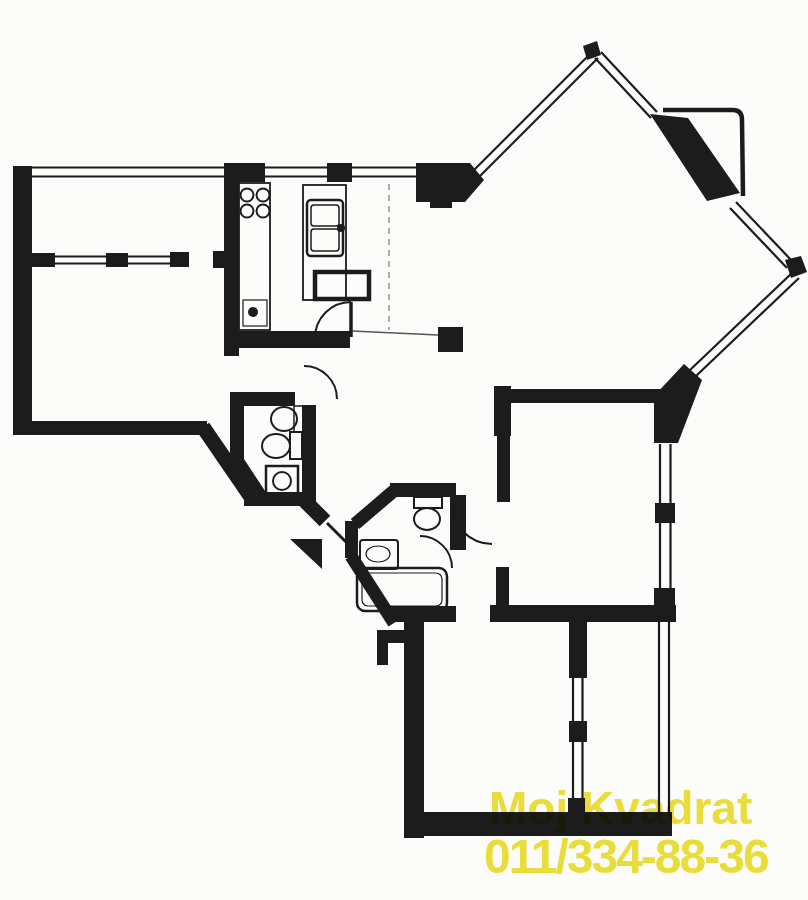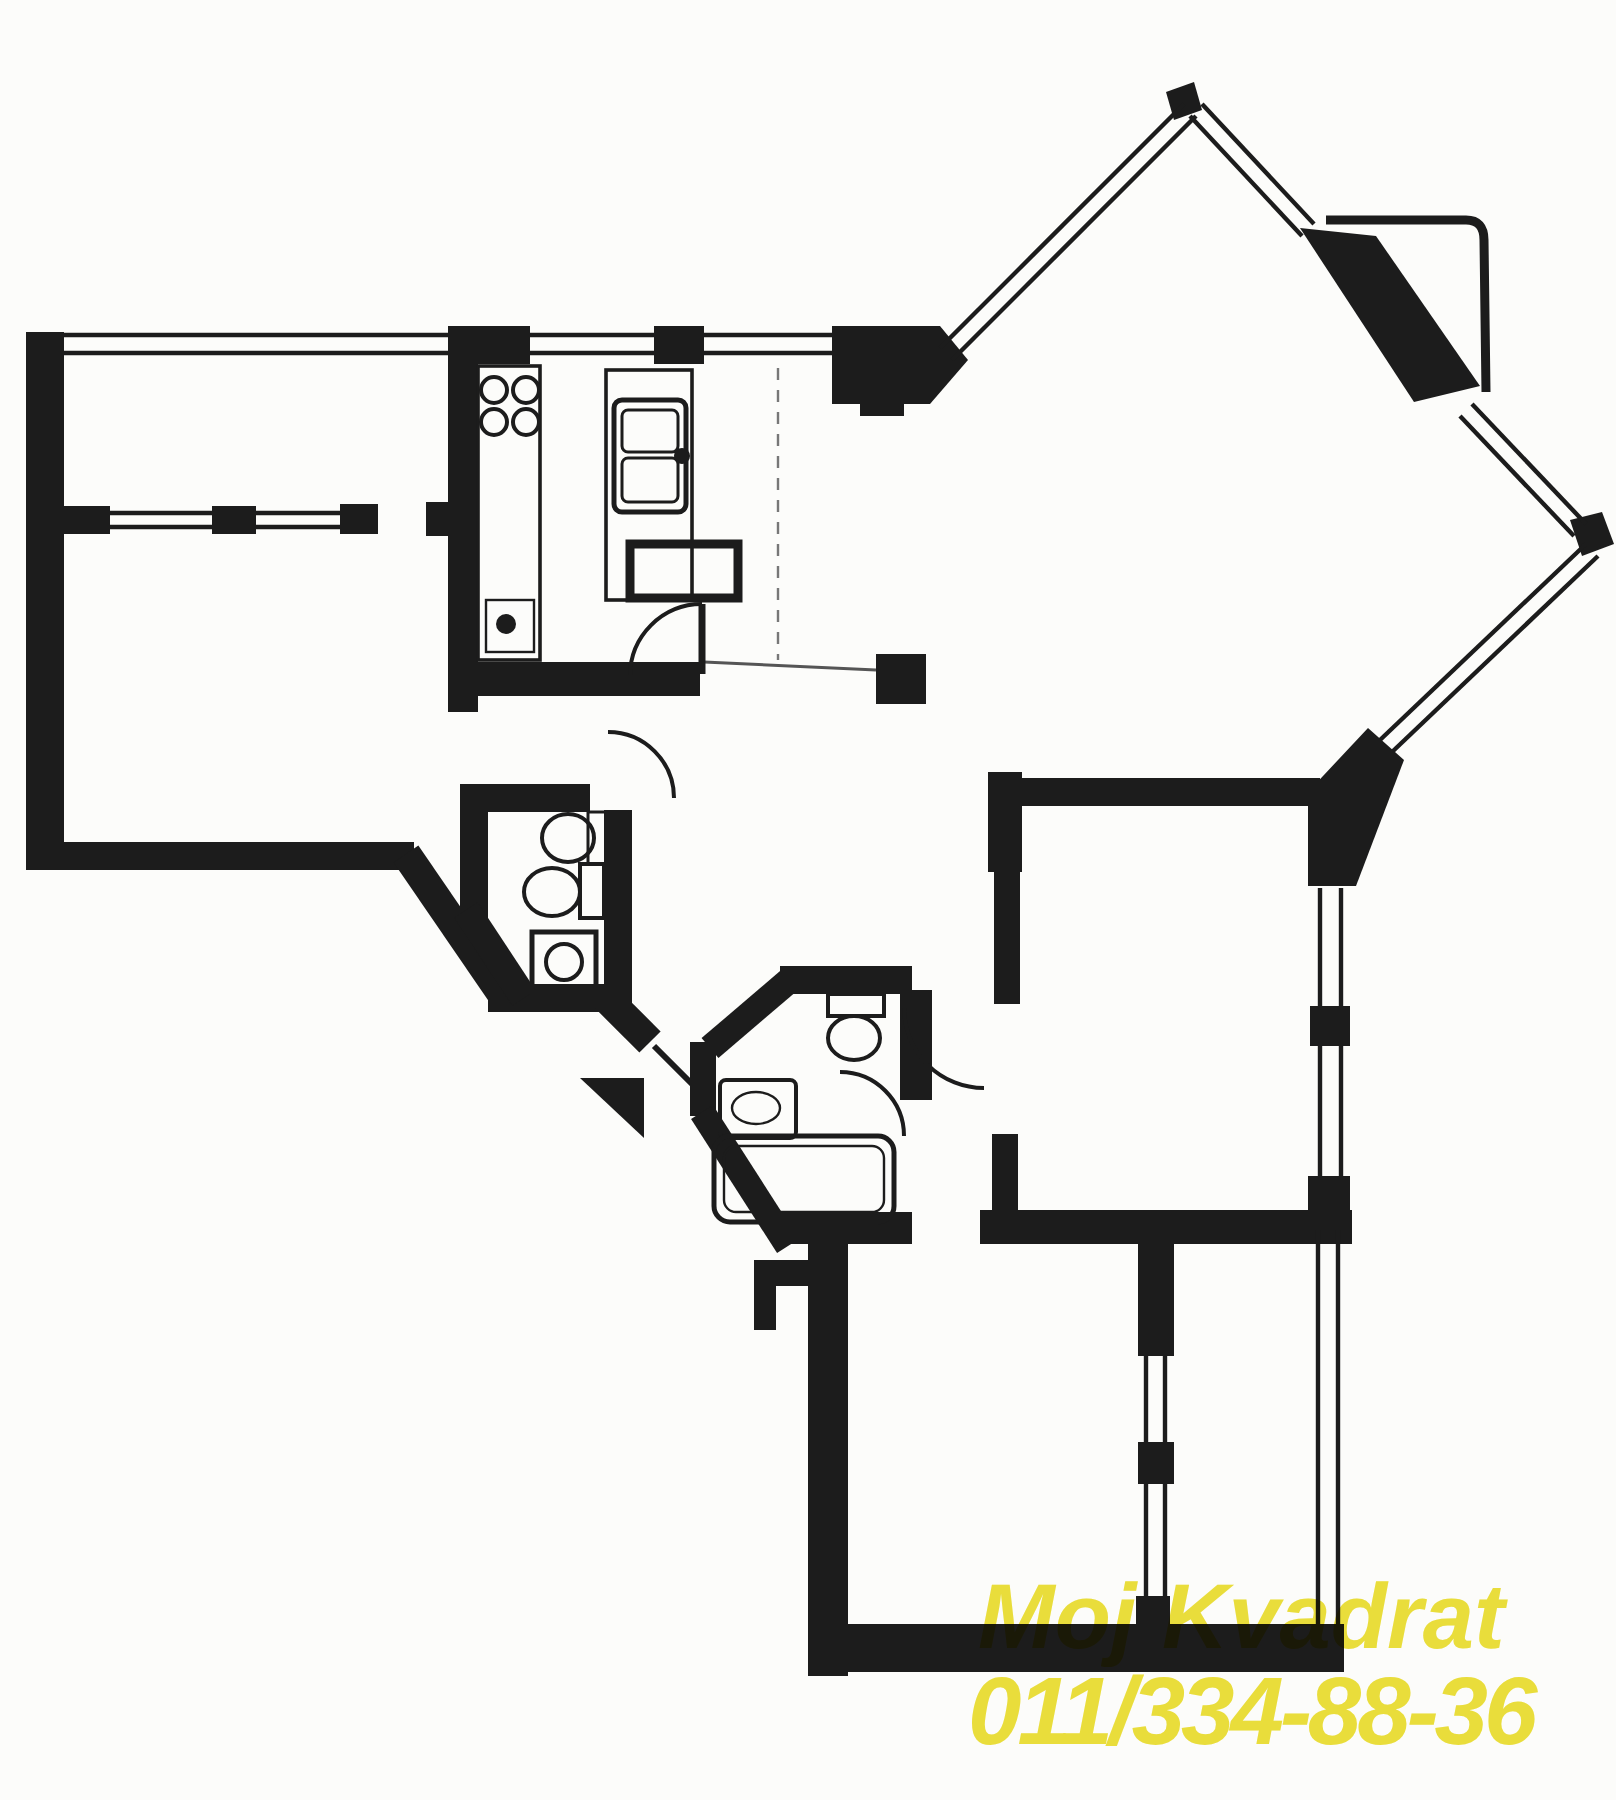--- a/index.html
+++ b/index.html
@@ -8,21 +8,20 @@
     width:808px;height:900px;
     background:#fcfcfa;
     overflow:hidden;
     font-family:"Liberation Sans", sans-serif;
   }
   svg{position:absolute;left:0;top:0;}
   .wm{
     position:absolute;
     left:0;top:0;width:656px;height:900px;
     pointer-events:none;
-    font-style:italic;
   }
   .wm .l1,.wm .l2{
     position:absolute;
     font-weight:bold;
     color:#ece03c;
     mix-blend-mode:multiply;
     white-space:nowrap;
     line-height:1;
   }
   .wm .l1{left:489px;top:785px;font-size:46px;letter-spacing:0px;}

